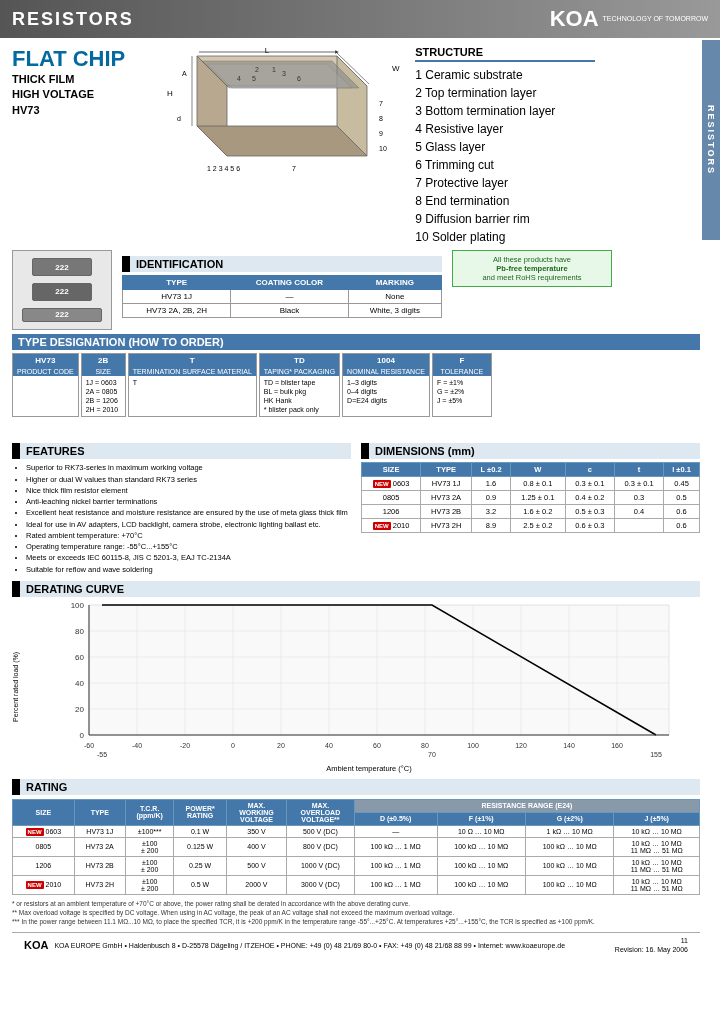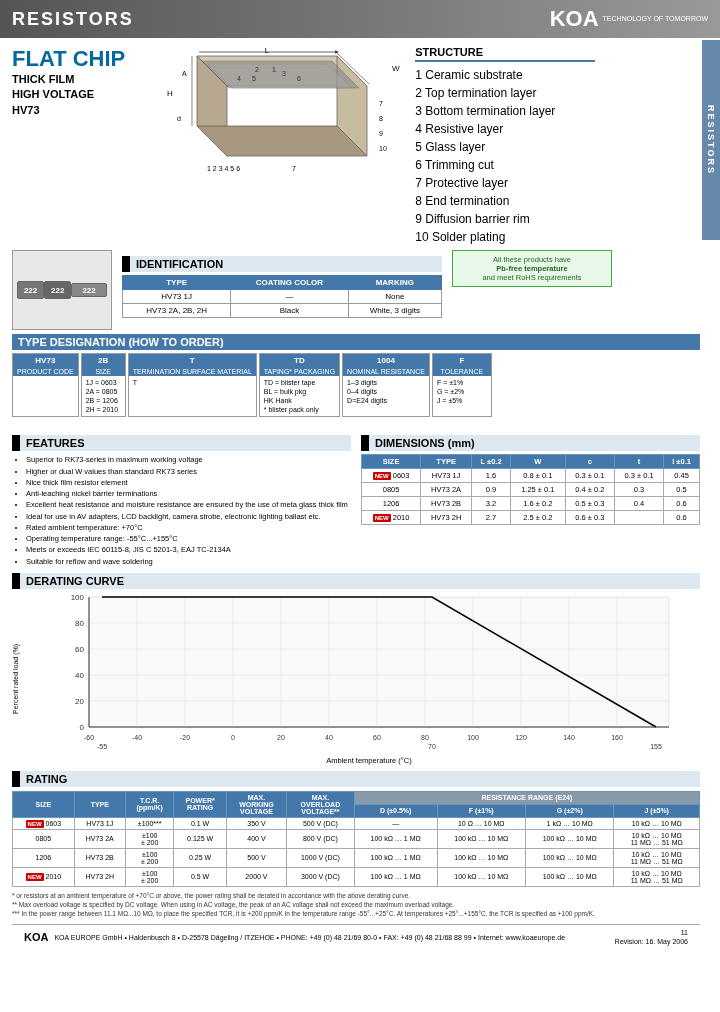--- a/index.html
+++ b/index.html
@@ -83,21 +83,21 @@
       line-height: 1.4;
     }
 
     
     .photo-box {
       border: 1px solid #999;
       width: 100px;
       height: 80px;
       background: #e8e8e8;
       display: flex;
-      flex-direction: row;
+      flex-direction: column;
       align-items: center;
       justify-content: space-around;
       padding: 4px;
     }
     .chip-item {
       width: 60px;
       height: 18px;
       background: #888;
       border-radius: 2px;
       display: flex;
@@ -461,21 +461,21 @@
       <div class="td-box-mid">NOMINAL RESISTANCE</div>
       <div class="td-box-body" style="font-size:7px;">1–3 digits<br>0–4 digits<br>D=E24 digits</div>
     </div>
     <div class="td-box" style="min-width:60px;">
       <div class="td-box-top">F</div>
       <div class="td-box-mid">TOLERANCE</div>
       <div class="td-box-body" style="font-size:7px;">F = ±1%<br>G = ±2%<br>J = ±5%</div>
     </div>
   </div>
 
-  <div class="two-col" style="margin-top:12px;">
+  <div class="two-col" style="margin-top:20px;">
 
     <div class="col-left">
       <div class="section-title">FEATURES</div>
       <ul class="features-list">
         <li>Superior to RK73-series in maximum working voltage</li>
         <li>Higher or dual W values than standard RK73 series</li>
         <li>Nice thick film resistor element</li>
         <li>Anti-leaching nickel barrier terminations</li>
         <li>Excellent heat resistance and moisture resistance are ensured by the use of meta glass thick film</li>
         <li>Ideal for use in AV adapters, LCD backlight, camera strobe, electronic lighting ballast etc.</li>
@@ -524,21 +524,21 @@
             <td>HV73 2B</td>
             <td>3.2</td>
             <td>1.6 ± 0.2</td>
             <td>0.5 ± 0.3</td>
             <td>0.4</td>
             <td>0.6</td>
           </tr>
           <tr>
             <td><span class="new-badge">NEW</span> 2010</td>
             <td>HV73 2H</td>
-            <td>2.7</td>
+            <td>8.9</td>
             <td>2.5 ± 0.2</td>
             <td>0.6 ± 0.3</td>
             <td></td>
             <td>0.6</td>
           </tr>
         </tbody>
       </table>
     </div>
   </div>
 

